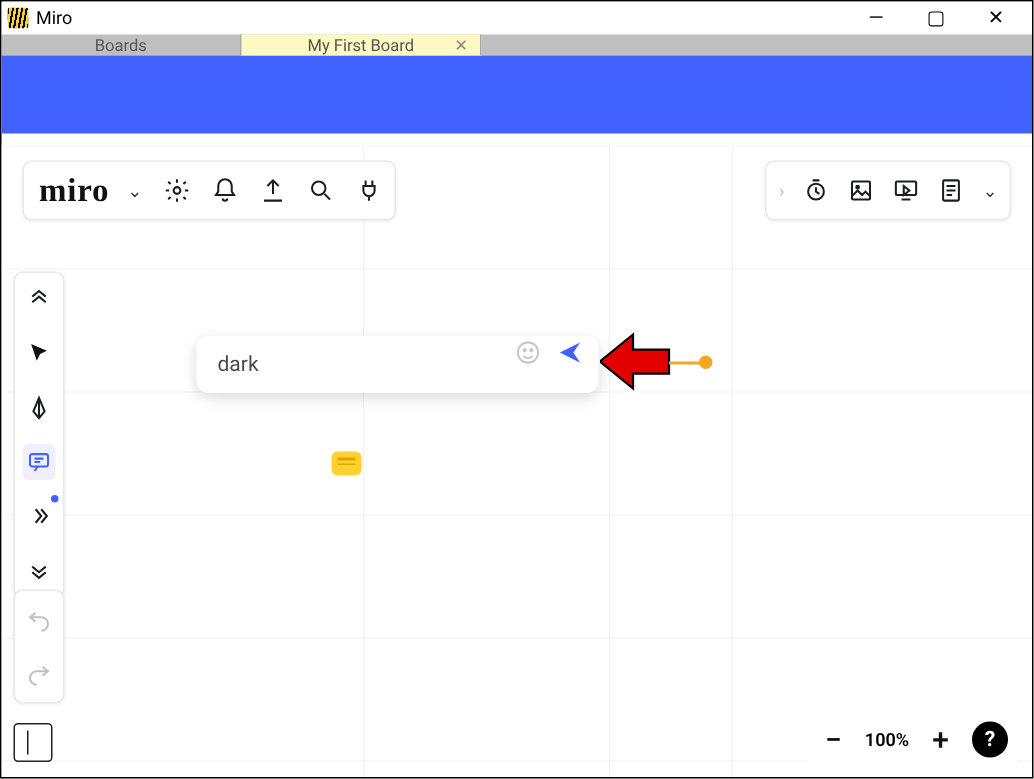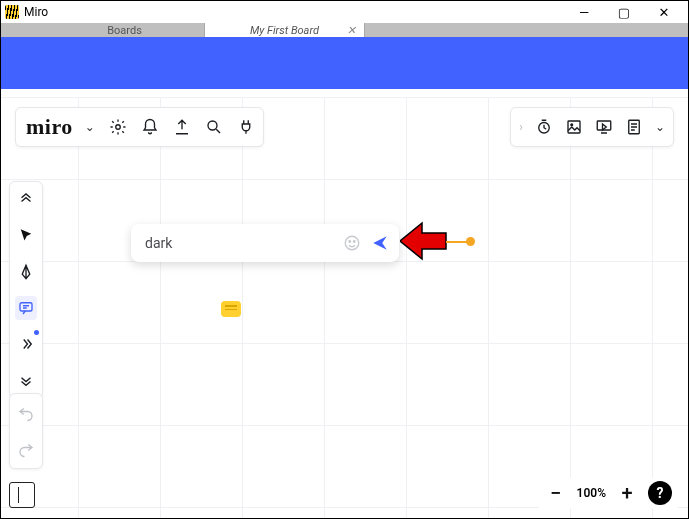--- a/index.html
+++ b/index.html
@@ -7,23 +7,23 @@
 
   
   .titlebar { height: 22px; background: #fff; display: flex; align-items: center; padding: 0 4px; font-size: 12px; }
   .titlebar .app-icon { width: 14px; height: 14px; background: #ffd02f; border-radius: 2px; margin-right: 5px; display: inline-flex; align-items: center; justify-content: center; overflow: hidden; }
   .titlebar .app-icon span { display:block; width:14px; height:14px; background: repeating-linear-gradient(100deg,#000 0 1.4px,#ffd02f 1.4px 3px); }
   .titlebar .title { flex: 0 0 auto; }
   .titlebar .spacer { flex: 1; }
   .winbtn { width: 40px; height: 22px; display: inline-flex; align-items: center; justify-content: center; font-size: 13px; }
 
   
-  .tabbar { height: 14px; background: #bfbfbf; display: flex; align-items: stretch; font-size: 11px; color: #555; padding-left: 44px; }
+  .tabbar { height: 14px; background: #bfbfbf; display: flex; align-items: stretch; font-size: 11px; color: #555; }
   .tab { width: 160px; display: flex; align-items: center; justify-content: center; position: relative; border-right: 1px solid #a9a9a9; }
-  .tab.active { background: #ffffff; font-style: italic; }
+  .tab.active { background: #fef9c3; }
   .tab .close-x { position: absolute; right: 8px; font-size: 11px; color: #888; }
 
   
   .banner { height: 52px; background: #4262ff; }
 
   
   .canvas-wrap { position: absolute; top: 96px; left: 0; right: 0; bottom: 0; background: #fff; }
   .grid { position: absolute; inset: 0;
     background-image: linear-gradient(to right,#eef0f3 1px,transparent 1px),linear-gradient(to bottom,#eef0f3 1px,transparent 1px);
     background-size: 82px 82px; background-position: -5px 0; }
@@ -47,21 +47,21 @@
   .sidebar .ico { height: 24px; }
   .sidebar .active-ico { background: #eef0ff; border-radius: 4px; color:#4262ff; }
   .blue-dot { width: 5px; height: 5px; border-radius: 50%; background: #4262ff; position: absolute; }
 
   .undo-bar { position: absolute; left: 8px; top: 392px; width: 34px; background: #fff; border: 1px solid #e6e7ea; border-radius: 6px; box-shadow: 0 1px 3px rgba(0,0,0,.06); display: flex; flex-direction: column; align-items: center; padding: 8px 0; gap: 14px; }
 
   .frames-btn { position: absolute; left: 8px; bottom: 10px; width: 26px; height: 26px; border: 1.5px solid #222; border-radius: 3px; display:flex; align-items:center; justify-content:center; }
   .frames-btn::after { content:""; width: 1.5px; height: 16px; background:#222; margin-left:-7px; }
 
   
-  .comment-pop { position: absolute; left: 130px; top: 223px; width: 268px; height: 38px; background: #fff; border-radius: 8px; box-shadow: 0 3px 10px rgba(0,0,0,.15); display: flex; align-items: center; padding: 0 8px 0 14px; gap: 6px; }
+  .comment-pop { position: absolute; left: 130px; top: 223px; width: 268px; height: 38px; background: #fff; border-radius: 8px; box-shadow: 0 3px 10px rgba(0,0,0,.15); display: flex; padding: 0 8px 0 14px; gap: 6px; }
   .comment-pop input { flex: 1; border: none; outline: none; font-size: 14px; color: #4a4a52; background: transparent; }
   .emoji-ico { color: #c8c9cf; }
   .send-ico { color: #4262ff; }
 
   
   .red-arrow { position: absolute; left: 399px; top: 218px; width: 48px; height: 44px; }
   .red-arrow svg { width: 48px; height: 44px; }
 
   
   .orange-line { position: absolute; left: 445px; top: 240px; width: 22px; height: 2px; background: #f5a623; }

